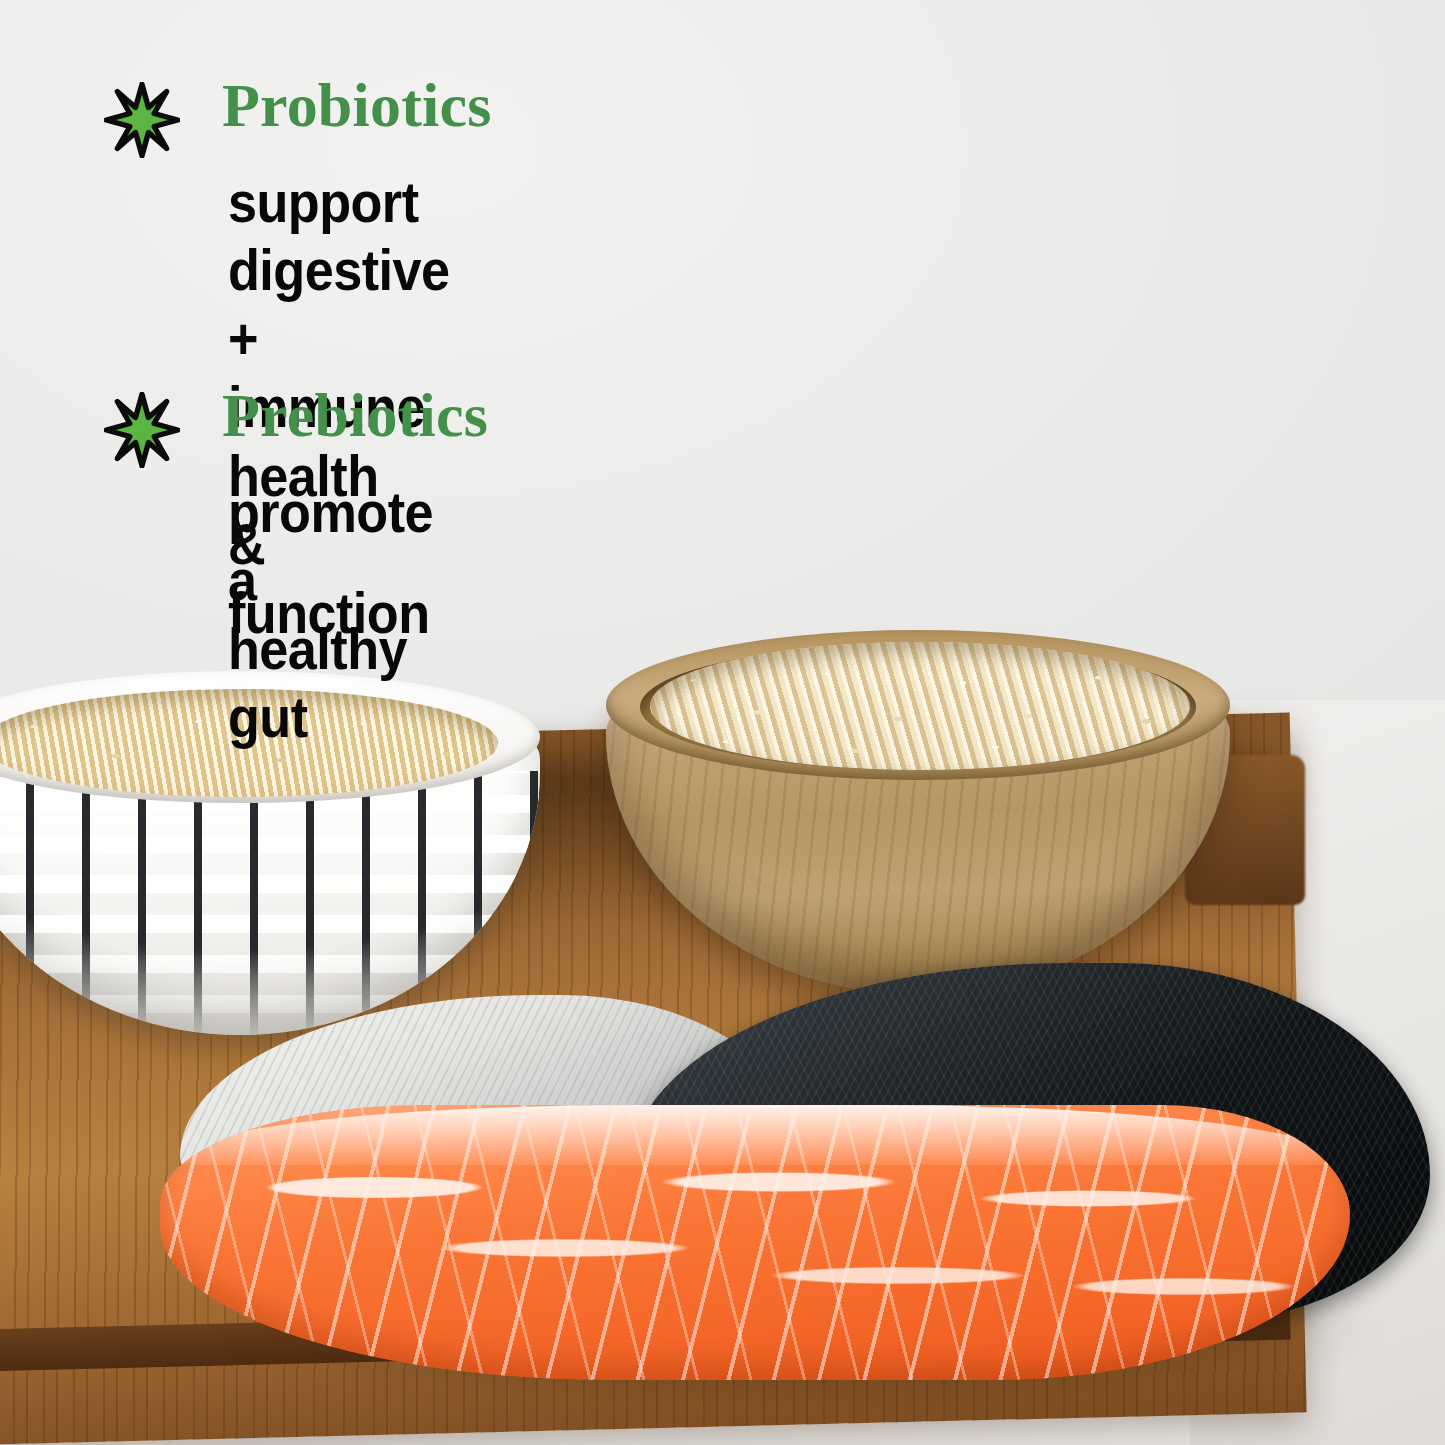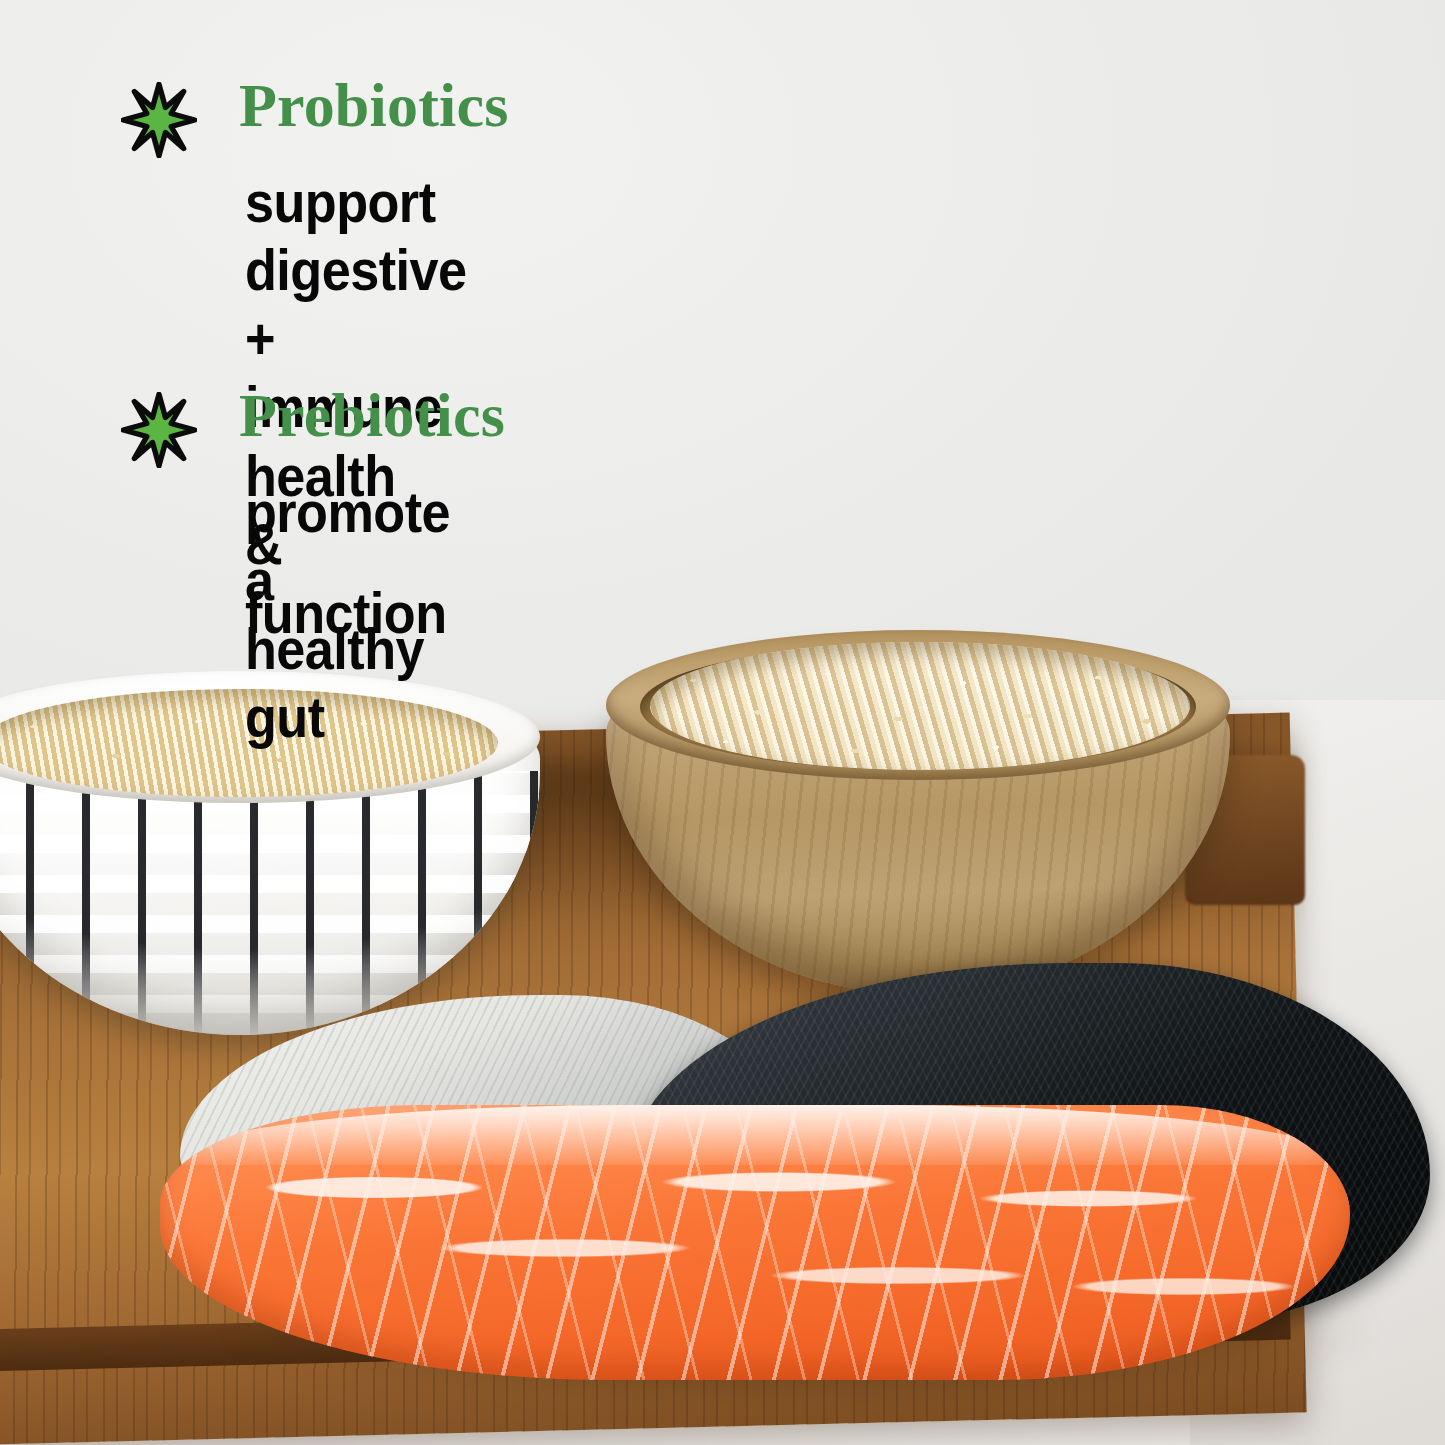--- a/index.html
+++ b/index.html
@@ -4,21 +4,21 @@
 <style>
   html,body{margin:0;padding:0;}
   body{
     width:1445px;height:1445px;overflow:hidden;
     font-family:"Liberation Sans",sans-serif;
     background:#ededec;
   }
   .canvas{position:relative;width:1445px;height:1445px;background:#ededec;overflow:hidden;}
 
   
-  .copy{position:absolute;left:17px;top:0;width:1180px;height:600px;z-index:40;}
+  .copy{position:absolute;left:0;top:0;width:1180px;height:600px;z-index:40;}
 
   .bullet{position:absolute;}
   .bullet.b1{left:104px;top:82px;}
   .bullet.b2{left:104px;top:392px;}
 
   .star{position:absolute;left:0;top:0;width:76px;height:76px;}
 
   .head{
     position:absolute;left:118px;top:-8px;
     font-family:"Liberation Serif",serif;

